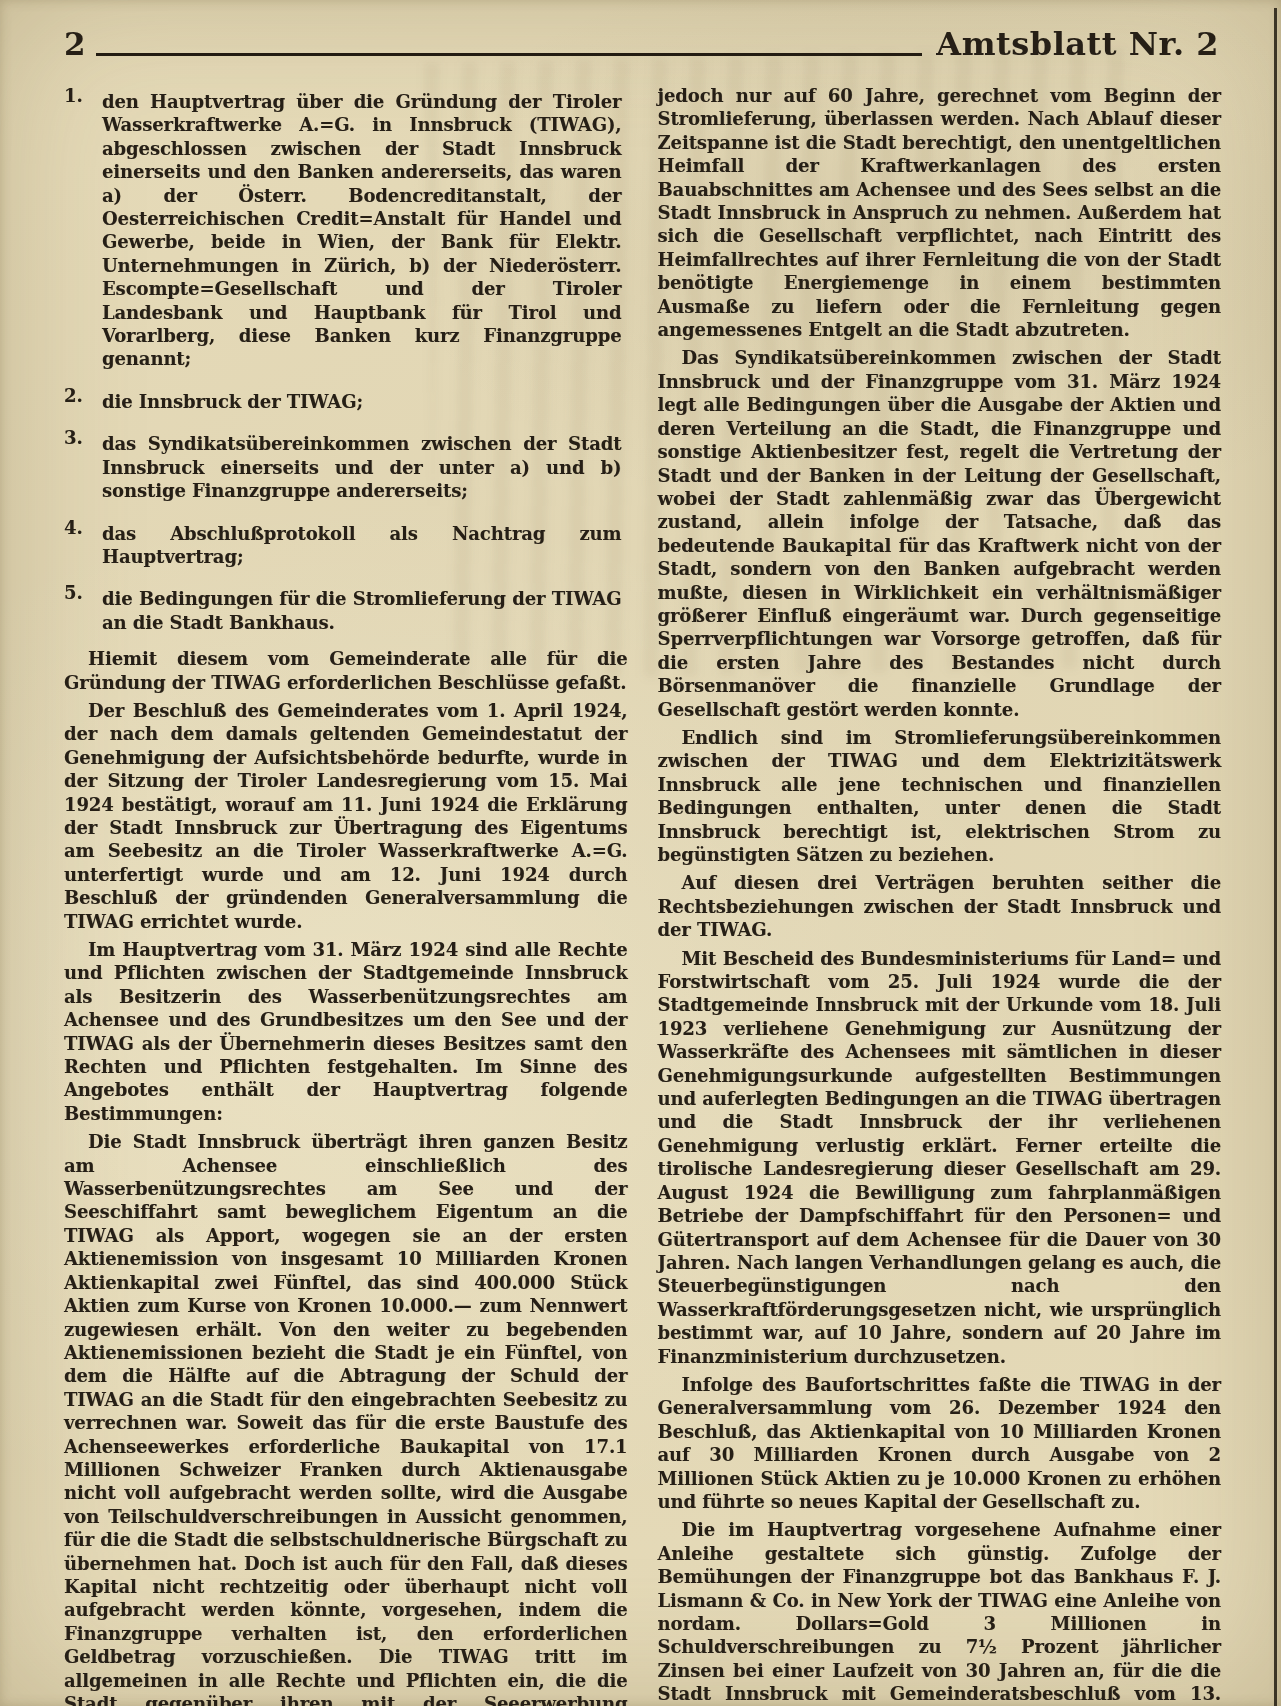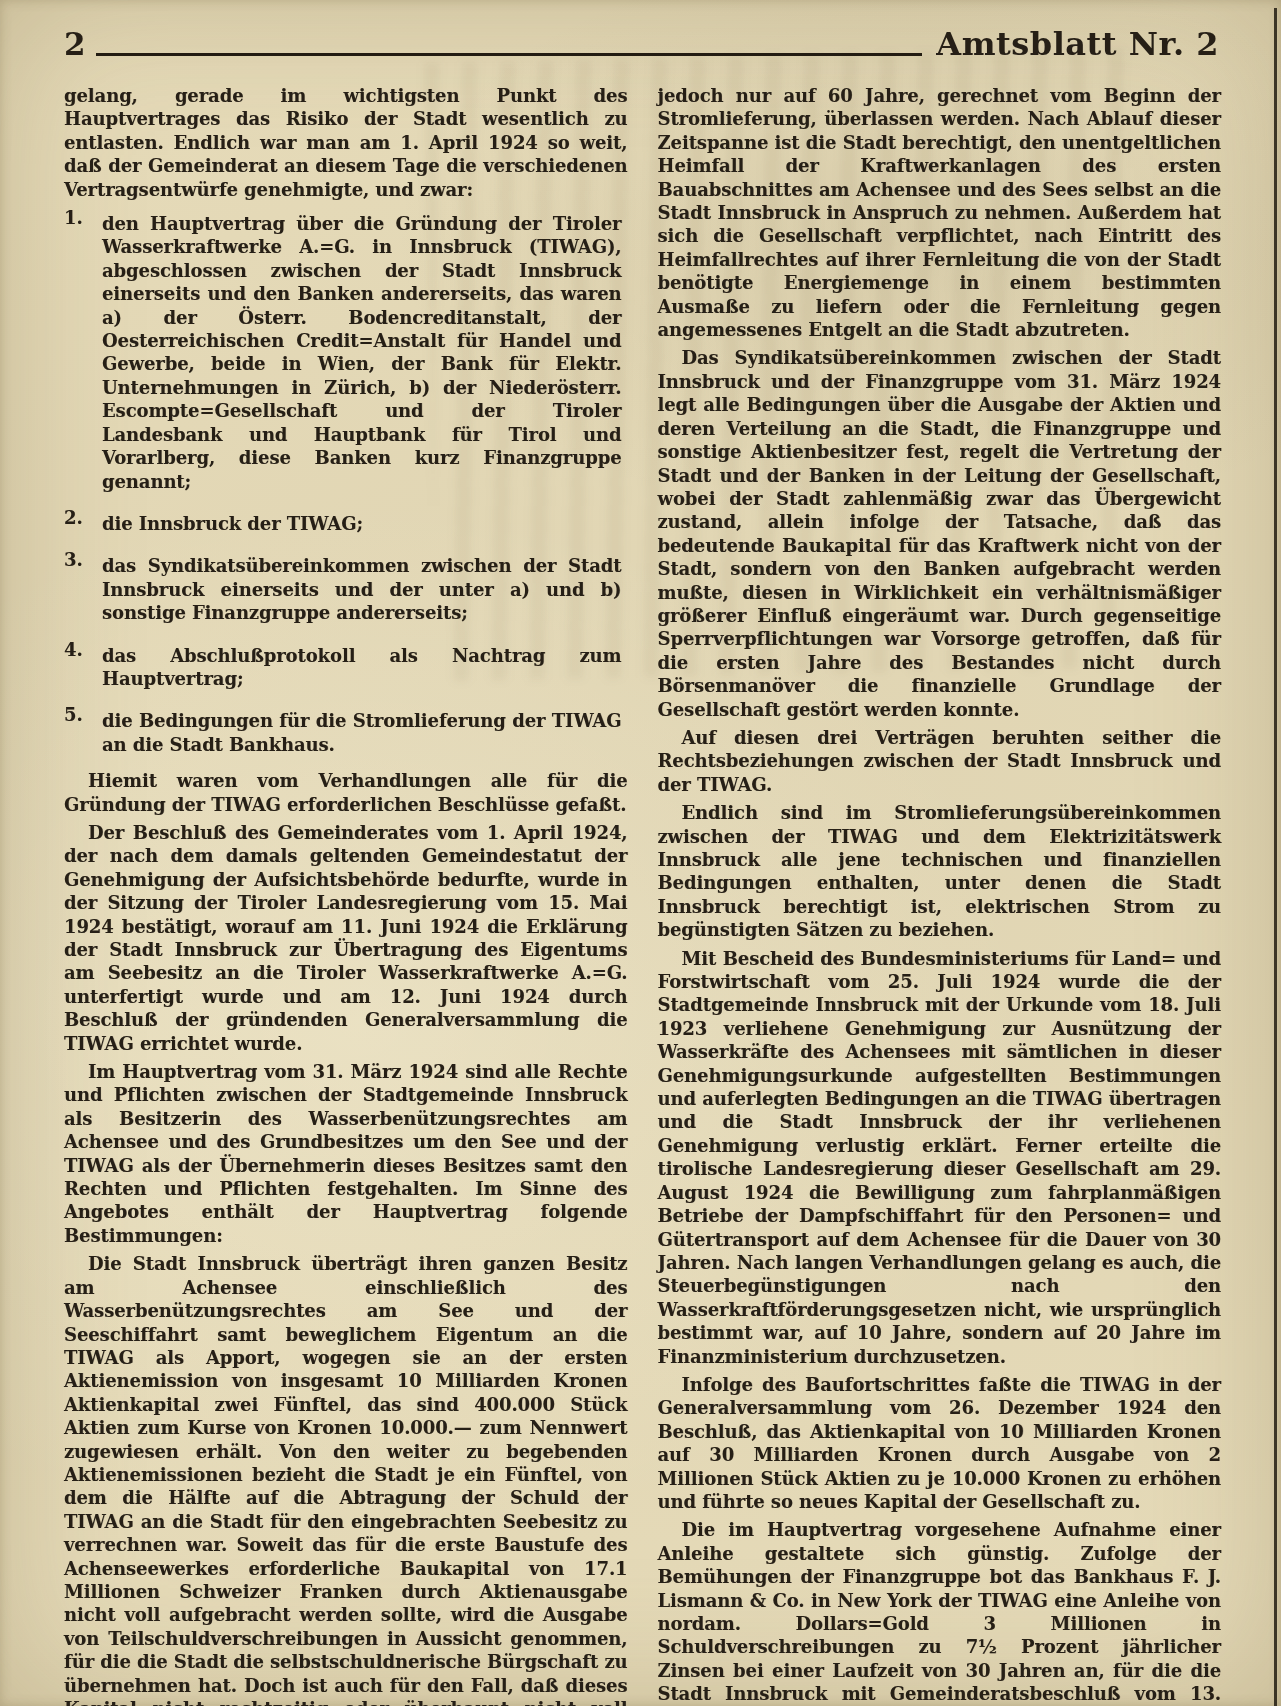--- a/index.html
+++ b/index.html
@@ -117,49 +117,48 @@
   <div class="scan-edge"></div>
 
   <header class="page-header">
     <span class="page-num">2</span>
     <span class="header-rule"></span>
     <span class="masthead">Amtsblatt Nr. 2</span>
   </header>
 
   <main class="columns">
     <section class="col" id="col-left">
-        <p class="para">gelang, gerade im wichtigsten Punkt des Hauptvertrages das Risiko der Stadt wesentlich zu entlasten. Endlich war man am 1. April 1924 so weit, daß der Gemeinderat an diesem Tage die verschiedenen Vertragsentwürfe genehmigte, und zwar:</p>
         <div class="list-item">
           <span class="list-num">1.</span>
           <p class="list-text">den Hauptvertrag über die Gründung der Tiroler Wasserkraftwerke A.=G. in Innsbruck (TIWAG), abgeschlossen zwischen der Stadt Innsbruck einerseits und den Banken andererseits, das waren a) der Österr. Bodencreditanstalt, der Oesterreichischen Credit=Anstalt für Handel und Gewerbe, beide in Wien, der Bank für Elektr. Unternehmungen in Zürich, b) der Niederösterr. Escompte=Gesellschaft und der Tiroler Landesbank und Hauptbank für Tirol und Vorarlberg, diese Banken kurz Finanzgruppe genannt;</p>
         </div>
         <div class="list-item">
           <span class="list-num">2.</span>
           <p class="list-text">die Innsbruck der TIWAG;</p>
         </div>
         <div class="list-item">
           <span class="list-num">3.</span>
           <p class="list-text">das Syndikatsübereinkommen zwischen der Stadt Innsbruck einerseits und der unter a) und b) sonstige Finanzgruppe andererseits;</p>
         </div>
         <div class="list-item">
           <span class="list-num">4.</span>
           <p class="list-text">das Abschlußprotokoll als Nachtrag zum Hauptvertrag;</p>
         </div>
         <div class="list-item">
           <span class="list-num">5.</span>
           <p class="list-text">die Bedingungen für die Stromlieferung der TIWAG an die Stadt Bankhaus.</p>
         </div>
-        <p class="para indent">Hiemit waren vom Verhandlungen alle für die Gründung der TIWAG erforderlichen Beschlüsse gefaßt.</p>
+        <p class="para indent">Hiemit diesem vom Gemeinderate alle für die Gründung der TIWAG erforderlichen Beschlüsse gefaßt.</p>
         <p class="para indent">Der Beschluß des Gemeinderates vom 1. April 1924, der nach dem damals geltenden Gemeindestatut der Genehmigung der Aufsichtsbehörde bedurfte, wurde in der Sitzung der Tiroler Landesregierung vom 15. Mai 1924 bestätigt, worauf am 11. Juni 1924 die Erklärung der Stadt Innsbruck zur Übertragung des Eigentums am Seebesitz an die Tiroler Wasserkraftwerke A.=G. unterfertigt wurde und am 12. Juni 1924 durch Beschluß der gründenden Generalversammlung die TIWAG errichtet wurde.</p>
         <p class="para indent">Im Hauptvertrag vom 31. März 1924 sind alle Rechte und Pflichten zwischen der Stadtgemeinde Innsbruck als Besitzerin des Wasserbenützungsrechtes am Achensee und des Grundbesitzes um den See und der TIWAG als der Übernehmerin dieses Besitzes samt den Rechten und Pflichten festgehalten. Im Sinne des Angebotes enthält der Hauptvertrag folgende Bestimmungen:</p>
         <p class="para indent">Die Stadt Innsbruck überträgt ihren ganzen Besitz am Achensee einschließlich des Wasserbenützungsrechtes am See und der Seeschiffahrt samt beweglichem Eigentum an die TIWAG als Apport, wogegen sie an der ersten Aktienemission von insgesamt 10 Milliarden Kronen Aktienkapital zwei Fünftel, das sind 400.000 Stück Aktien zum Kurse von Kronen 10.000.— zum Nennwert zugewiesen erhält. Von den weiter zu begebenden Aktienemissionen bezieht die Stadt je ein Fünftel, von dem die Hälfte auf die Abtragung der Schuld der TIWAG an die Stadt für den eingebrachten Seebesitz zu verrechnen war. Soweit das für die erste Baustufe des Achenseewerkes erforderliche Baukapital von 17.1 Millionen Schweizer Franken durch Aktienausgabe nicht voll aufgebracht werden sollte, wird die Ausgabe von Teilschuldverschreibungen in Aussicht genommen, für die die Stadt die selbstschuldnerische Bürgschaft zu übernehmen hat. Doch ist auch für den Fall, daß dieses Kapital nicht rechtzeitig oder überhaupt nicht voll aufgebracht werden könnte, vorgesehen, indem die Finanzgruppe verhalten ist, den erforderlichen Geldbetrag vorzuschießen. Die TIWAG tritt im allgemeinen in alle Rechte und Pflichten ein, die die Stadt gegenüber ihren mit der Seeerwerbung zusammenhängenden Vertragsteilen eingegangen ist, bzw. eingehen mußte. Alle diese Benützungsrechte sollen der TIWAG</p>
       </section>
     <section class="col" id="col-right">
         <p class="para">jedoch nur auf 60 Jahre, gerechnet vom Beginn der Stromlieferung, überlassen werden. Nach Ablauf dieser Zeitspanne ist die Stadt berechtigt, den unentgeltlichen Heimfall der Kraftwerkanlagen des ersten Bauabschnittes am Achensee und des Sees selbst an die Stadt Innsbruck in Anspruch zu nehmen. Außerdem hat sich die Gesellschaft verpflichtet, nach Eintritt des Heimfallrechtes auf ihrer Fernleitung die von der Stadt benötigte Energiemenge in einem bestimmten Ausmaße zu liefern oder die Fernleitung gegen angemessenes Entgelt an die Stadt abzutreten.</p>
         <p class="para indent">Das Syndikatsübereinkommen zwischen der Stadt Innsbruck und der Finanzgruppe vom 31. März 1924 legt alle Bedingungen über die Ausgabe der Aktien und deren Verteilung an die Stadt, die Finanzgruppe und sonstige Aktienbesitzer fest, regelt die Vertretung der Stadt und der Banken in der Leitung der Gesellschaft, wobei der Stadt zahlenmäßig zwar das Übergewicht zustand, allein infolge der Tatsache, daß das bedeutende Baukapital für das Kraftwerk nicht von der Stadt, sondern von den Banken aufgebracht werden mußte, diesen in Wirklichkeit ein verhältnismäßiger größerer Einfluß eingeräumt war. Durch gegenseitige Sperrverpflichtungen war Vorsorge getroffen, daß für die ersten Jahre des Bestandes nicht durch Börsenmanöver die finanzielle Grundlage der Gesellschaft gestört werden konnte.</p>
+        <p class="para indent">Endlich sind im Stromlieferungsübereinkommen zwischen der TIWAG und dem Elektrizitätswerk Innsbruck alle jene technischen und finanziellen Bedingungen enthalten, unter denen die Stadt Innsbruck berechtigt ist, elektrischen Strom zu begünstigten Sätzen zu beziehen.</p>
         <p class="para indent">Auf diesen drei Verträgen beruhten seither die Rechtsbeziehungen zwischen der Stadt Innsbruck und der TIWAG.</p>
-        <p class="para indent">Endlich sind im Stromlieferungsübereinkommen zwischen der TIWAG und dem Elektrizitätswerk Innsbruck alle jene technischen und finanziellen Bedingungen enthalten, unter denen die Stadt Innsbruck berechtigt ist, elektrischen Strom zu begünstigten Sätzen zu beziehen.</p>
         <p class="para indent">Mit Bescheid des Bundesministeriums für Land= und Forstwirtschaft vom 25. Juli 1924 wurde die der Stadtgemeinde Innsbruck mit der Urkunde vom 18. Juli 1923 verliehene Genehmigung zur Ausnützung der Wasserkräfte des Achensees mit sämtlichen in dieser Genehmigungsurkunde aufgestellten Bestimmungen und auferlegten Bedingungen an die TIWAG übertragen und die Stadt Innsbruck der ihr verliehenen Genehmigung verlustig erklärt. Ferner erteilte die tirolische Landesregierung dieser Gesellschaft am 29. August 1924 die Bewilligung zum fahrplanmäßigen Betriebe der Dampfschiffahrt für den Personen= und Gütertransport auf dem Achensee für die Dauer von 30 Jahren. Nach langen Verhandlungen gelang es auch, die Steuerbegünstigungen nach den Wasserkraftförderungsgesetzen nicht, wie ursprünglich bestimmt war, auf 10 Jahre, sondern auf 20 Jahre im Finanzministerium durchzusetzen.</p>
         <p class="para indent">Infolge des Baufortschrittes faßte die TIWAG in der Generalversammlung vom 26. Dezember 1924 den Beschluß, das Aktienkapital von 10 Milliarden Kronen auf 30 Milliarden Kronen durch Ausgabe von 2 Millionen Stück Aktien zu je 10.000 Kronen zu erhöhen und führte so neues Kapital der Gesellschaft zu.</p>
         <p class="para indent">Die im Hauptvertrag vorgesehene Aufnahme einer Anleihe gestaltete sich günstig. Zufolge der Bemühungen der Finanzgruppe bot das Bankhaus F. J. Lismann &amp; Co. in New York der TIWAG eine Anleihe von nordam. Dollars=Gold 3 Millionen in Schuldverschreibungen zu 7½ Prozent jährlicher Zinsen bei einer Laufzeit von 30 Jahren an, für die die Stadt Innsbruck mit Gemeinderatsbeschluß vom 13. März 1925 und 22. Juni 1925 und das Land Tirol mit Gesetz vom 17. November 1925 die selbstschuldnerische Bürgschaft als Bürge und Zahler übernahmen. Nach Abschluß eines Treuhandvertrages, der mit</p>
       </section>
   </main>
 </div>
 
 </body></html>

